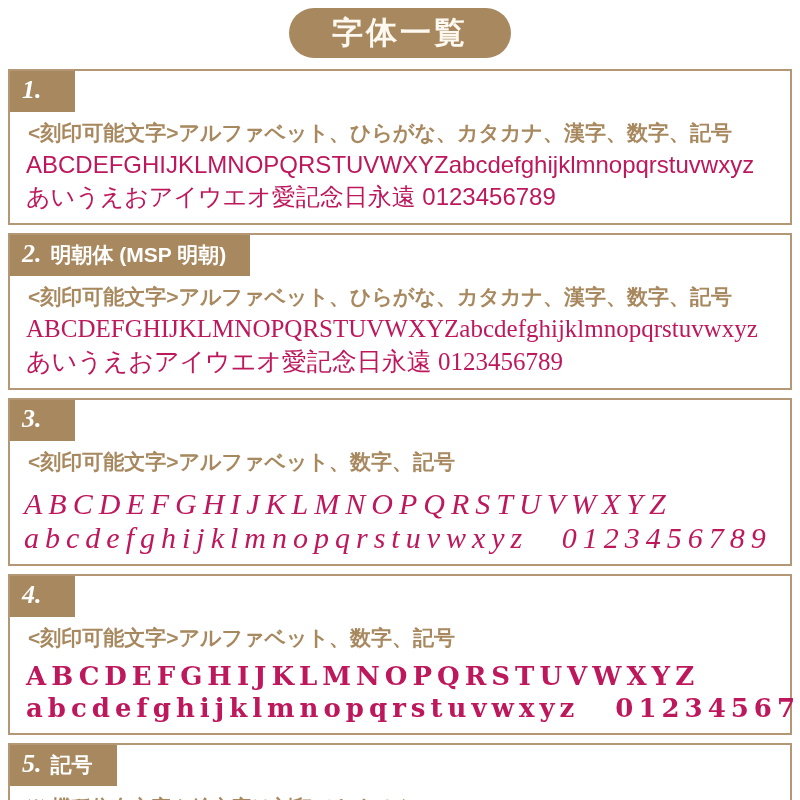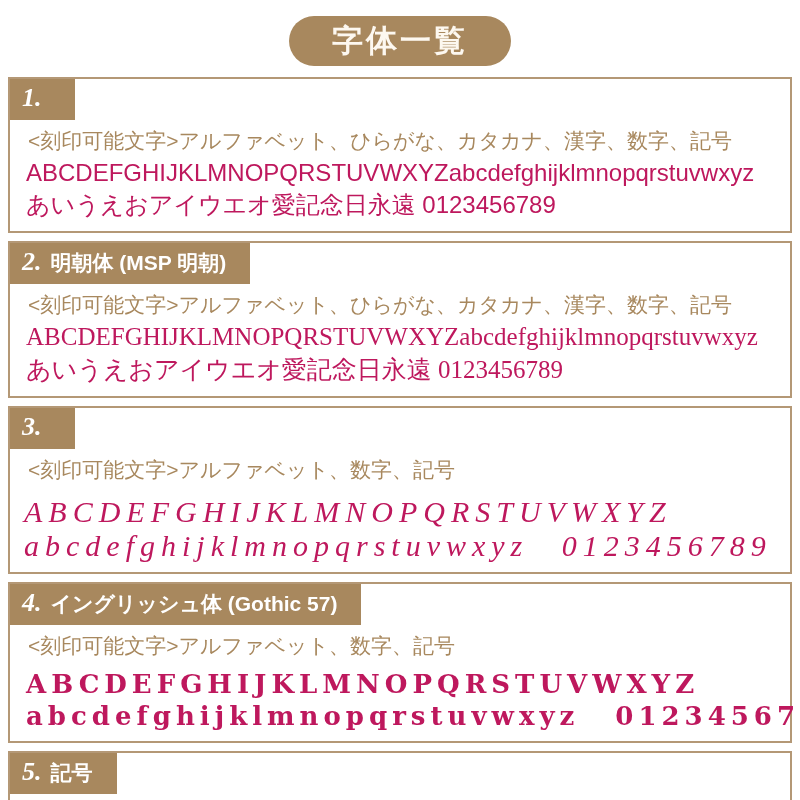--- a/index.html
+++ b/index.html
@@ -8,21 +8,21 @@
     width: 800px;
     height: 800px;
     background: #ffffff;
     font-family: "Liberation Sans", sans-serif;
     overflow: hidden;
   }
   .page {
     box-sizing: border-box;
     width: 800px;
     height: 800px;
-    padding: 16px 8px 0 8px;
+    padding: 8px 8px 0 8px;
   }
   .title-pill {
     width: 222px;
     height: 50px;
     margin: 0 auto 11px auto;
     background: #a8885e;
     border-radius: 26px;
     color: #fdf8f0;
     font-size: 31px;
     font-weight: bold;
@@ -49,21 +49,21 @@
     vertical-align: top;
   }
   .sec-num {
     font-family: "Liberation Serif", serif;
     font-style: italic;
     font-size: 26px;
     margin-right: 9px;
   }
   .charset-label {
     color: #a8885e;
-    font-weight: normal;
+    font-weight: bold;
     font-size: 21px;
     padding: 7px 18px 3px 18px;
     white-space: nowrap;
   }
   .sample {
     color: #be185d;
     padding: 1px 16px;
     white-space: nowrap;
   }
   .gothic {
@@ -131,21 +131,20 @@
       <span class="sec-num">3.</span>
     </div>
     <div class="charset-label">&lt;刻印可能文字&gt;アルファベット、数字、記号</div>
     <div class="sample script-line script-first">ABCDEFGHIJKLMNOPQRSTUVWXYZ</div>
     <div class="sample script-line">abcdefghijklmnopqrstuvwxyz 0123456789</div>
   </section>
 
   <section class="font-box">
     <div class="section-header">
       <span class="sec-num">4.</span>
-      <span class="sec-title">イングリッシュ体 (Gothic 57)</span>
     </div>
     <div class="charset-label">&lt;刻印可能文字&gt;アルファベット、数字、記号</div>
     <div class="sample blackletter blackletter-first">ABCDEFGHIJKLMNOPQRSTUVWXYZ</div>
     <div class="sample blackletter">abcdefghijklmnopqrstuvwxyz 0123456789</div>
   </section>
 
   <section class="font-box">
     <div class="section-header">
       <span class="sec-num">5.</span>
       <span class="sec-title">記号</span>

